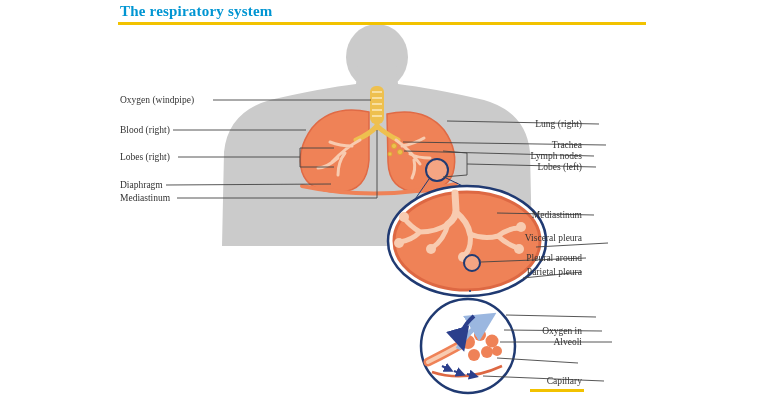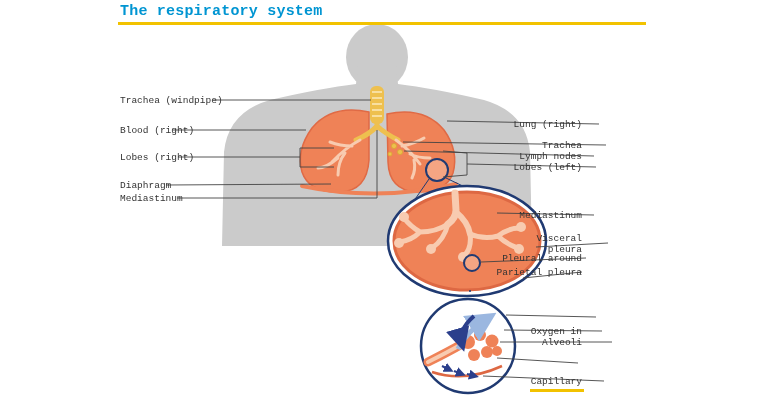--- a/index.html
+++ b/index.html
@@ -1,18 +1,18 @@
 <!DOCTYPE html>
 <html><head>
 <meta charset="utf-8">
 <style>
   html,body{margin:0;padding:0;background:#ffffff;}
   #stage{
     position:relative;width:694px;height:400px;background:#ffffff;
-    font-family:Liberation Mono, monospace;overflow:hidden;
+    font-family:Liberation Serif, serif;overflow:hidden;
   }
   .title{
     position:absolute;left:120px;top:3px;
     font-size:15px;font-weight:bold;color:#0095d2;letter-spacing:.2px;
   }
   .rule{position:absolute;height:3px;background:#f2c200;}
   .rule-top{left:118px;top:22px;width:528px;}
   .rule-capillary{right:110px;top:389px;width:54px;}
   .lbl{
     position:absolute;font-size:9.5px;line-height:11px;color:#333;
@@ -138,21 +138,21 @@
       <line x1="602" y1="331" x2="504" y2="330"></line>
       <line x1="612" y1="342" x2="500" y2="342"></line>
       <line x1="578" y1="363" x2="497" y2="358"></line>
       <line x1="604" y1="381" x2="483" y2="376"></line>
     </g>
   </svg>
 
   <div class="title">The respiratory system</div>
   <div class="rule rule-top"></div>
 
-  <div class="lbl lbl-left" style="top:95px">Trachea (windpipe)</div>
+  <div class="lbl lbl-left" style="top:95px">Oxygen (windpipe)</div>
   <div class="lbl lbl-left" style="top:125px">Blood (right)</div>
   <div class="lbl lbl-left" style="top:152px">Lobes (right)</div>
   <div class="lbl lbl-left" style="top:180px">Diaphragm</div>
   <div class="lbl lbl-left" style="top:193px">Mediastinum</div>
 
   <div class="lbl lbl-right" style="top:119px">Lung (right)</div>
   <div class="lbl lbl-right" style="top:140px">Trachea</div>
   <div class="lbl lbl-right" style="top:151px">Lymph nodes</div>
   <div class="lbl lbl-right" style="top:162px">Lobes (left)</div>
   <div class="lbl lbl-right" style="top:210px">Mediastinum</div>

